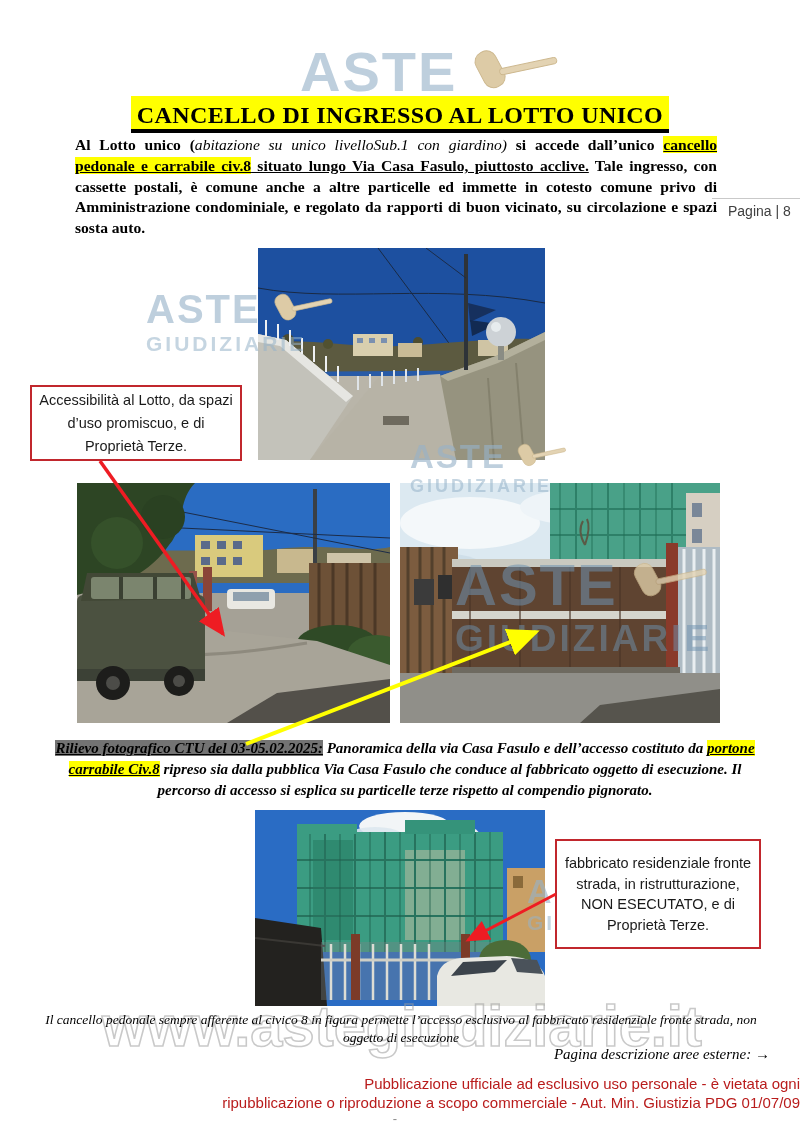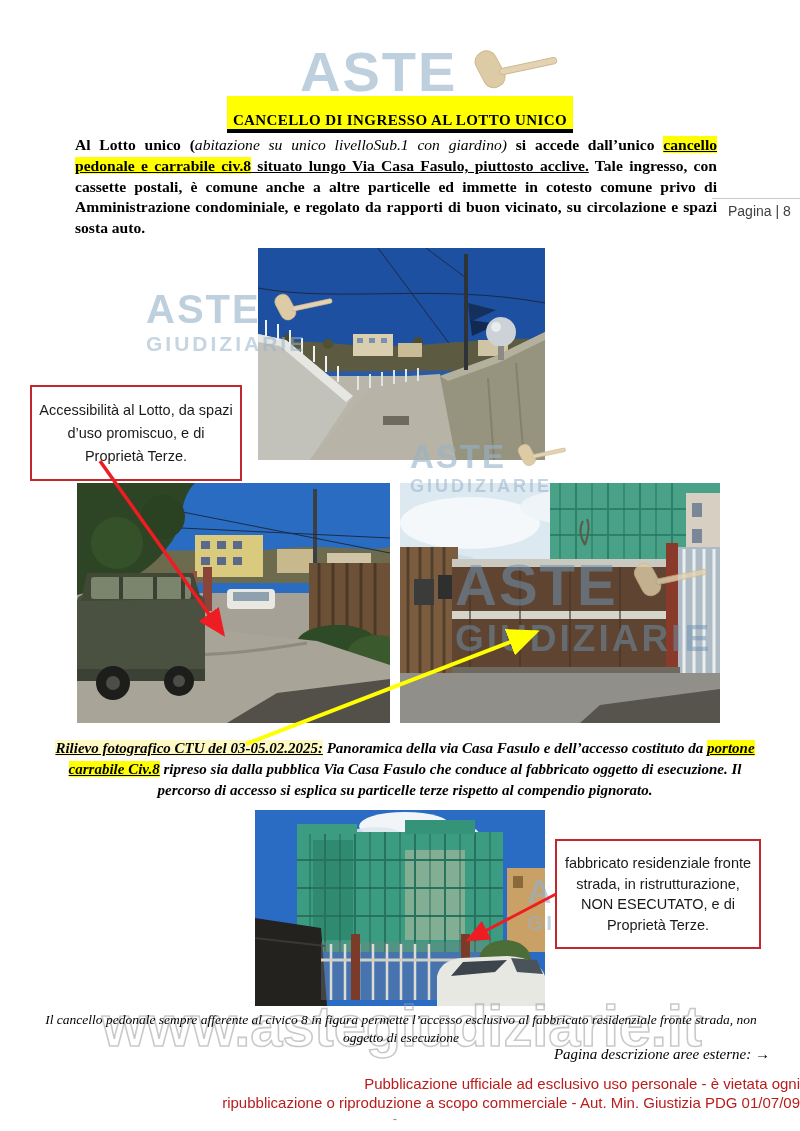--- a/index.html
+++ b/index.html
@@ -35,29 +35,29 @@
   .wm-c2 { left:527px; top:866px; z-index:3; }
   .wm-c2 .wm-top { font-size:34px; }
   .wm-c2 .wm-bottom { font-size:21px; }
   .wm-c2 .gavel { width:52px; height:30px; }
   .www-wm { position:absolute; left:82px; top:978px; z-index:2; pointer-events:none; }
 
   
   .title-wrap { position:absolute; left:0; right:0; top:88px; text-align:center; z-index:4; }
   .title-inner {
     display:inline-block; background:#ffff00; border-bottom:4px solid #000;
-    font-weight:bold; font-size:15px; letter-spacing:0.4px; padding:16px 6px 0 6px;
+    font-weight:bold; font-size:24px; letter-spacing:0.4px; padding:6px 6px 0 6px;
   }
   .intro {
     position:absolute; left:75px; top:127px; width:642px; z-index:4;
     font-size:15.6px; font-weight:bold; line-height:20.8px; text-align:justify;
   }
   .intro .it { font-style:italic; font-weight:normal; }
   .hl-yellow { background:#ffff00; }
-  .hl-cyan { background:#fef9c3;font-style:italic; }
+  .hl-cyan { background:#737373;font-style:italic; }
   .ul { text-decoration:underline; }
   .page-badge {
     position:absolute; left:712px; right:0; top:190px; z-index:4;
     border-top:1px solid #c9c9c9; padding:4px 0 0 16px;
     font-family:"Liberation Sans", sans-serif; font-size:14px; color:#404040;
   }
 
   
   .photo { position:absolute; z-index:1; }
   .photo svg { display:block; }
@@ -66,21 +66,21 @@
   .photo3 { left:400px; top:475px; }
   .photo4 { left:255px; top:802px; }
 
   
   .callout {
     position:absolute; z-index:4; background:#ffffff;
     border:2.5px solid #c1272d; text-align:center; color:#1a1a1a;
     font-family:"Liberation Sans", sans-serif;
     display:flex; flex-direction:column; justify-content:center;
   }
-  .callout1 { left:30px; top:377px; width:212px; height:96px; font-size:14.5px; line-height:23px; }
+  .callout1 { left:30px; top:377px; width:212px; height:76px; font-size:14.5px; line-height:23px; }
   .callout2 { left:555px; top:831px; width:206px; height:110px; font-size:14.5px; line-height:20.5px; }
 
   
   .caption1 {
     position:absolute; left:52px; top:730px; width:706px; z-index:4;
     text-align:center; font-weight:bold; font-style:italic; font-size:15px; line-height:21px;
   }
   .caption2 {
     position:absolute; left:45px; top:1003px; width:712px; z-index:4;
     text-align:center; font-style:italic; font-size:13.5px; line-height:18px;

